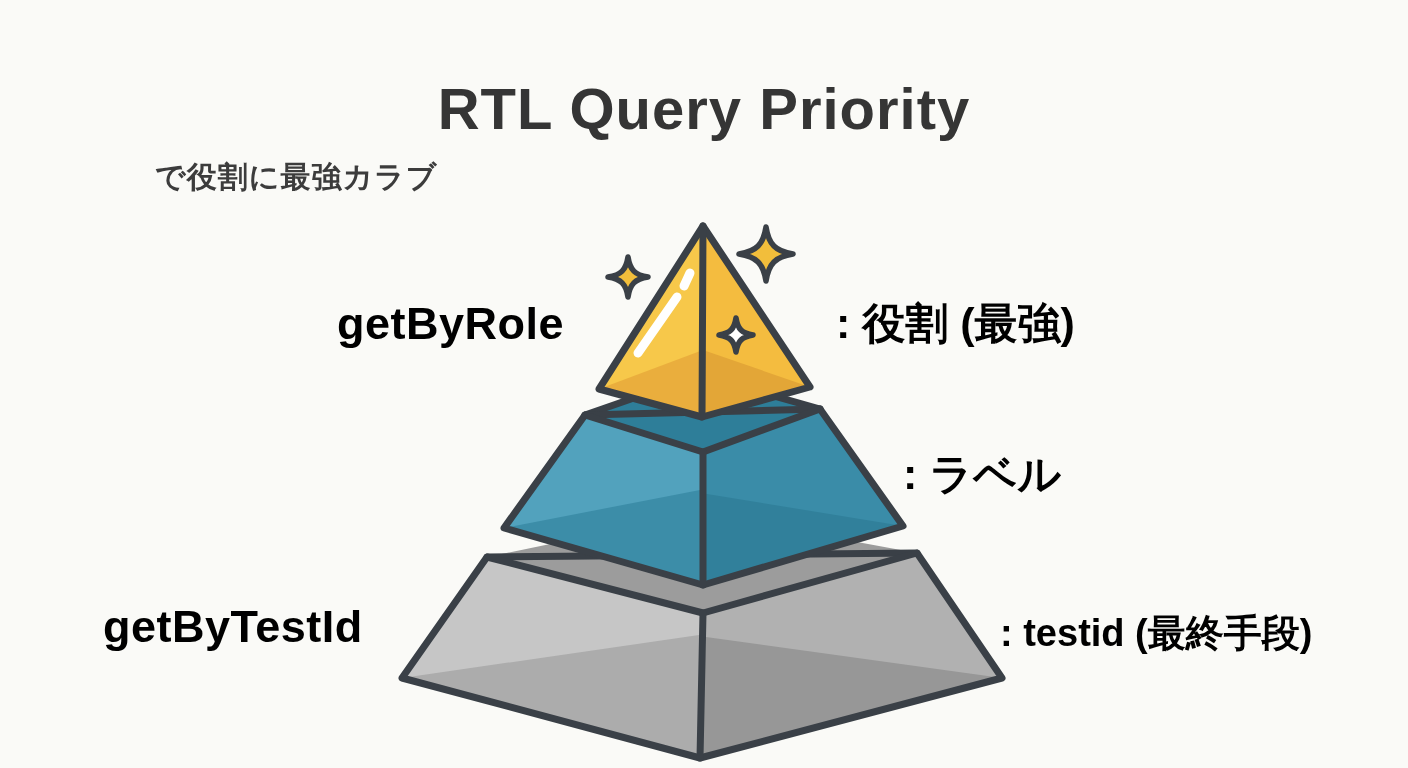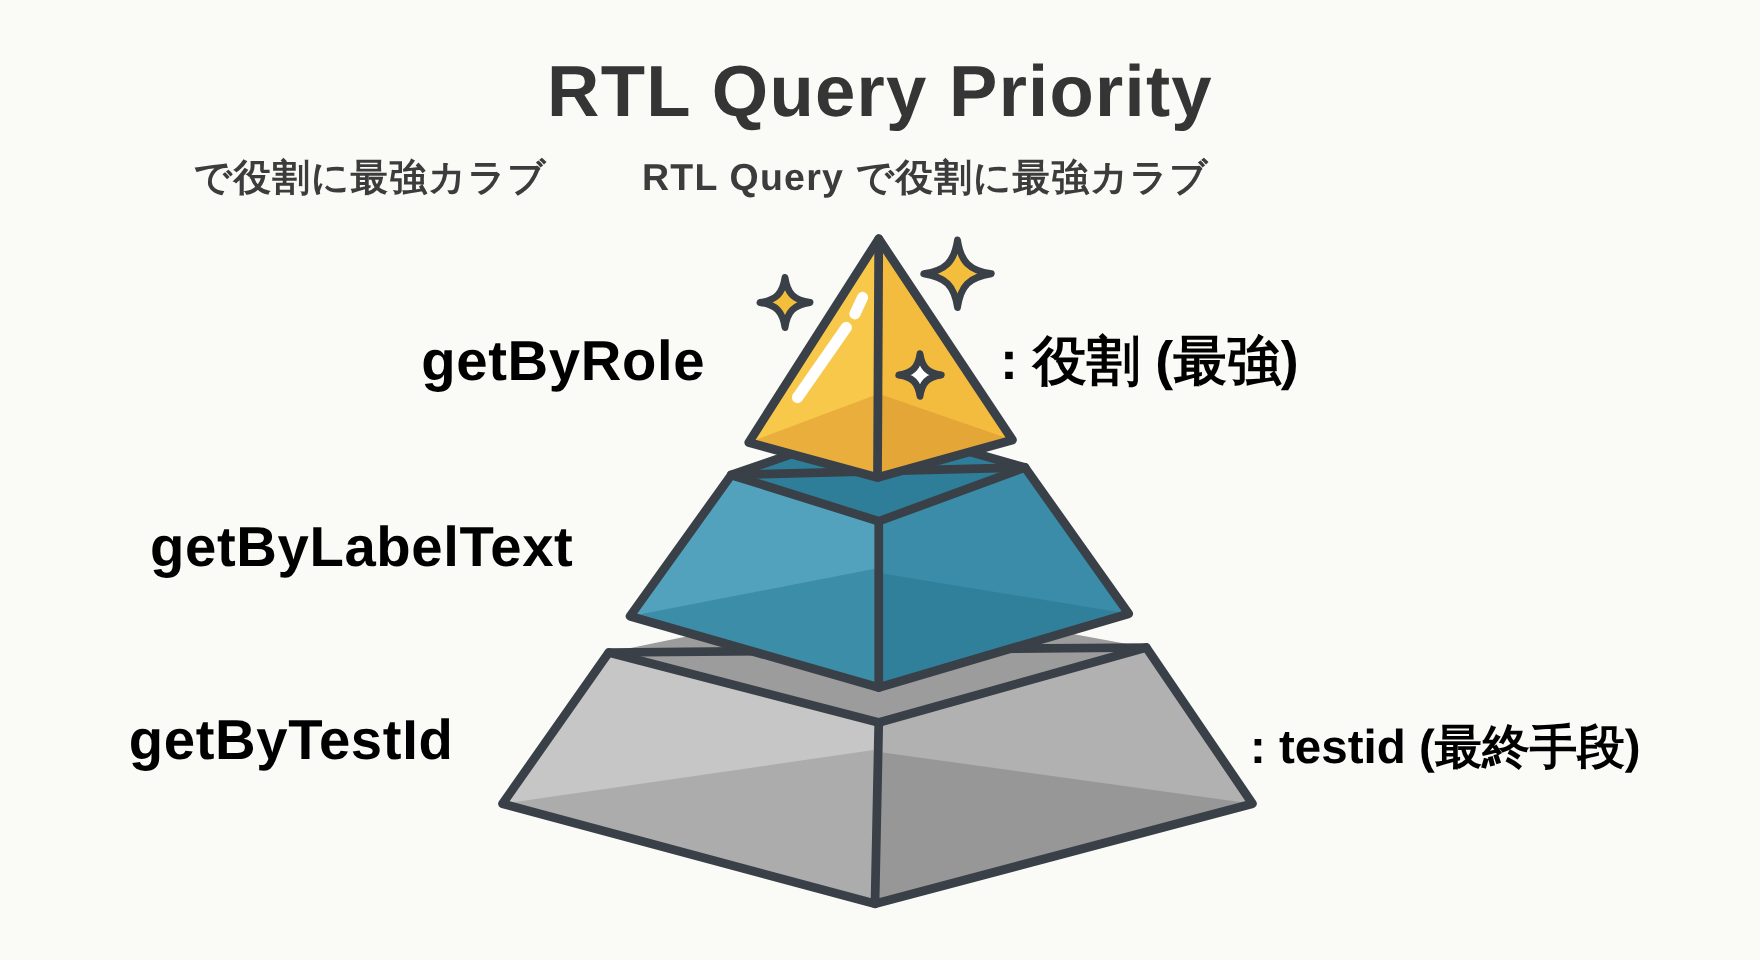--- a/index.html
+++ b/index.html
@@ -2,57 +2,56 @@
 <html><head>
 <meta charset="utf-8">
 <style>
   html,body{margin:0;padding:0;}
   body{
     width:1408px;height:768px;overflow:hidden;
     background:#fafaf7;
     font-family:"Liberation Sans", sans-serif;
     position:relative;
   }
-  .canvas{position:absolute;inset:0;}
+  .canvas{position:absolute;inset:0;margin-top:35px;}
   .title{
     position:absolute;left:0;right:0;top:40px;
     text-align:center;
     font-size:58px;font-weight:bold;letter-spacing:1px;
     color:#353535;
   }
   .subtitle{
     position:absolute;left:155px;top:122px;
     display:flex;gap:76px;
     font-size:30px;font-weight:bold;letter-spacing:1px;
     color:#3c3c3c;white-space:nowrap;
   }
   .lbl{
     position:absolute;transform:translateY(-50%);
     font-weight:bold;color:#000000;white-space:nowrap;
   }
   .method{font-size:45px;letter-spacing:0.5px;}
   .annotation{font-size:43px;}
   .lbl-role{left:337px;top:289px;}
-  .ann-role{left:800px;top:289px;text-align:right;}
+  .ann-role{left:836px;top:289px;text-align:right;}
   .lbl-labeltext{left:120px;top:438px;}
   .ann-labeltext{left:903px;top:440px;}
   .lbl-testid{left:103px;top:592px;text-align:right;}
   .ann-testid{left:1000px;top:598px;font-size:38px;}
   svg{position:absolute;left:0;top:0;}
 </style>
 </head>
 <body>
 
 <div class="canvas">
 
   <div class="title">RTL Query Priority</div>
 
   <div class="subtitle">
     <span>で役割に最強カラブ</span>
-    <span>RTL Query で役割に最強カラブ</span>
   </div>
 
   <svg width="1408" height="768" viewBox="0 0 1408 768">
 
     <g stroke="#3a4047" stroke-width="7" stroke-linejoin="round" stroke-linecap="round">
 
       <polygon points="487,522 700,478 917,518 703,578" fill="#9c9c9c" stroke="none"></polygon>
 
       <polygon points="487,522 703,578 700,723 402,643" fill="#c6c6c6" stroke="none"></polygon>
       <polygon points="402,643 699,600 700,723" fill="#acacac" stroke="none"></polygon>
@@ -98,18 +97,18 @@
     <g stroke="#3a4047" stroke-linejoin="round">
       <path transform="translate(628,242)" d="M0,-20 C2,-7 7,-2 20,0 C7,2 2,7 0,20 C-2,7 -7,2 -20,0 C-7,-2 -2,-7 0,-20 Z" fill="#f2be3b" stroke-width="5.5" vector-effect="non-scaling-stroke"></path>
       <path transform="translate(766,219) scale(1.35)" d="M0,-20 C2,-7 7,-2 20,0 C7,2 2,7 0,20 C-2,7 -7,2 -20,0 C-7,-2 -2,-7 0,-20 Z" fill="#f2be3b" stroke-width="5.5" vector-effect="non-scaling-stroke"></path>
       <path transform="translate(736,300) scale(0.85)" d="M0,-20 C2,-7 7,-2 20,0 C7,2 2,7 0,20 C-2,7 -7,2 -20,0 C-7,-2 -2,-7 0,-20 Z" fill="#ffffff" stroke-width="5.5" vector-effect="non-scaling-stroke"></path>
     </g>
   </svg>
 
   <div class="lbl method lbl-role">getByRole</div>
   <div class="lbl annotation ann-role">: 役割 (最強)</div>
 
-  <div class="lbl method lbl-labeltext">getByLabelText</div>
+  <div class="lbl annotation ann-labeltext">: ラベル</div>
 
   <div class="lbl method lbl-testid">getByTestId</div>
   <div class="lbl annotation ann-testid">: testid (最終手段)</div>
 
 </div>
 
 </body></html>

